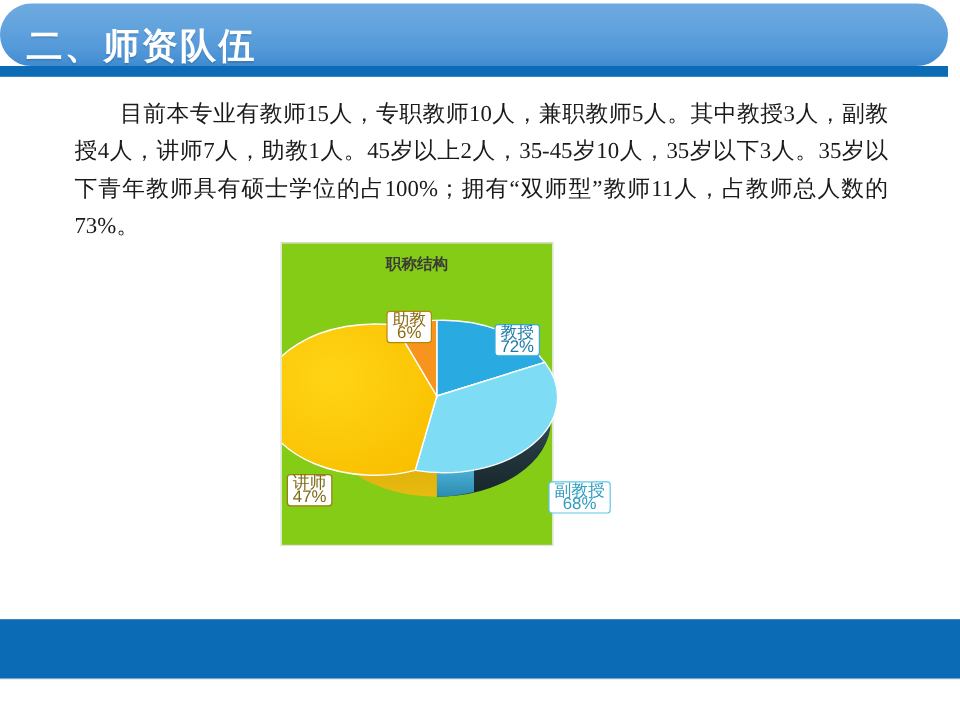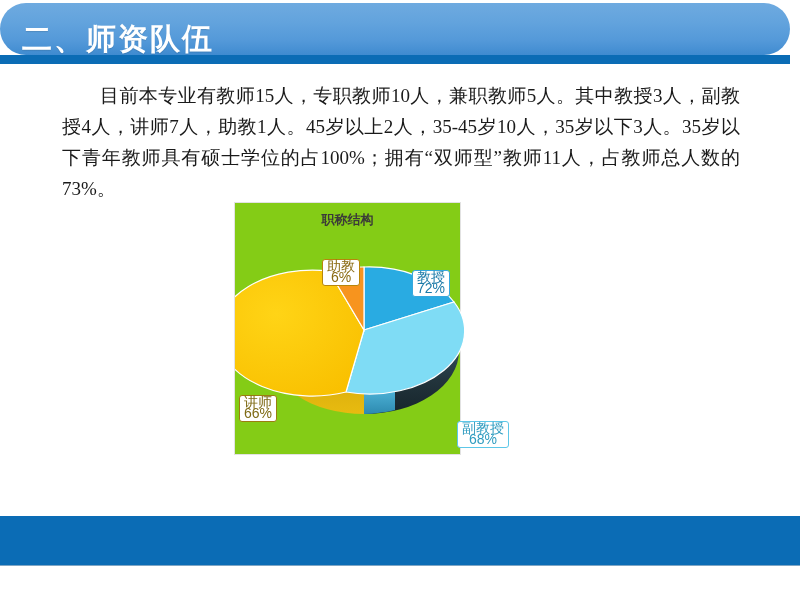--- a/index.html
+++ b/index.html
@@ -117,21 +117,21 @@
     left: 87px; top: 30px;
     border-color: #b8860b;
     color: #8a6a11;
   }
   #label-jiaoshou {
     left: 177px; top: 41px;
     border-color: #36a8dd;
     color: #1b7aa8;
   }
   #label-fujiaoshou {
-    left: 222px; top: 192px;
+    left: 222px; top: 172px;
     border-color: #5dc7e8;
     color: #2f9cc0;
   }
   #label-jiangshi {
     left: 4px; top: 166px;
     border-color: #9b7d10;
     color: #7e6a14;
   }
 
   
@@ -214,19 +214,19 @@
       <span class="lbl-val">72%</span>
     </div>
 
     <div class="data-label" id="label-fujiaoshou">
       <span class="lbl-name">副教授</span>
       <span class="lbl-val">68%</span>
     </div>
 
     <div class="data-label" id="label-jiangshi">
       <span class="lbl-name">讲师</span>
-      <span class="lbl-val">66%</span>
+      <span class="lbl-val">47%</span>
     </div>
   </div>
 </div>
 
 <div id="footer-bar"></div>
 <div id="footer-hairline"></div>
 
 </body></html>

